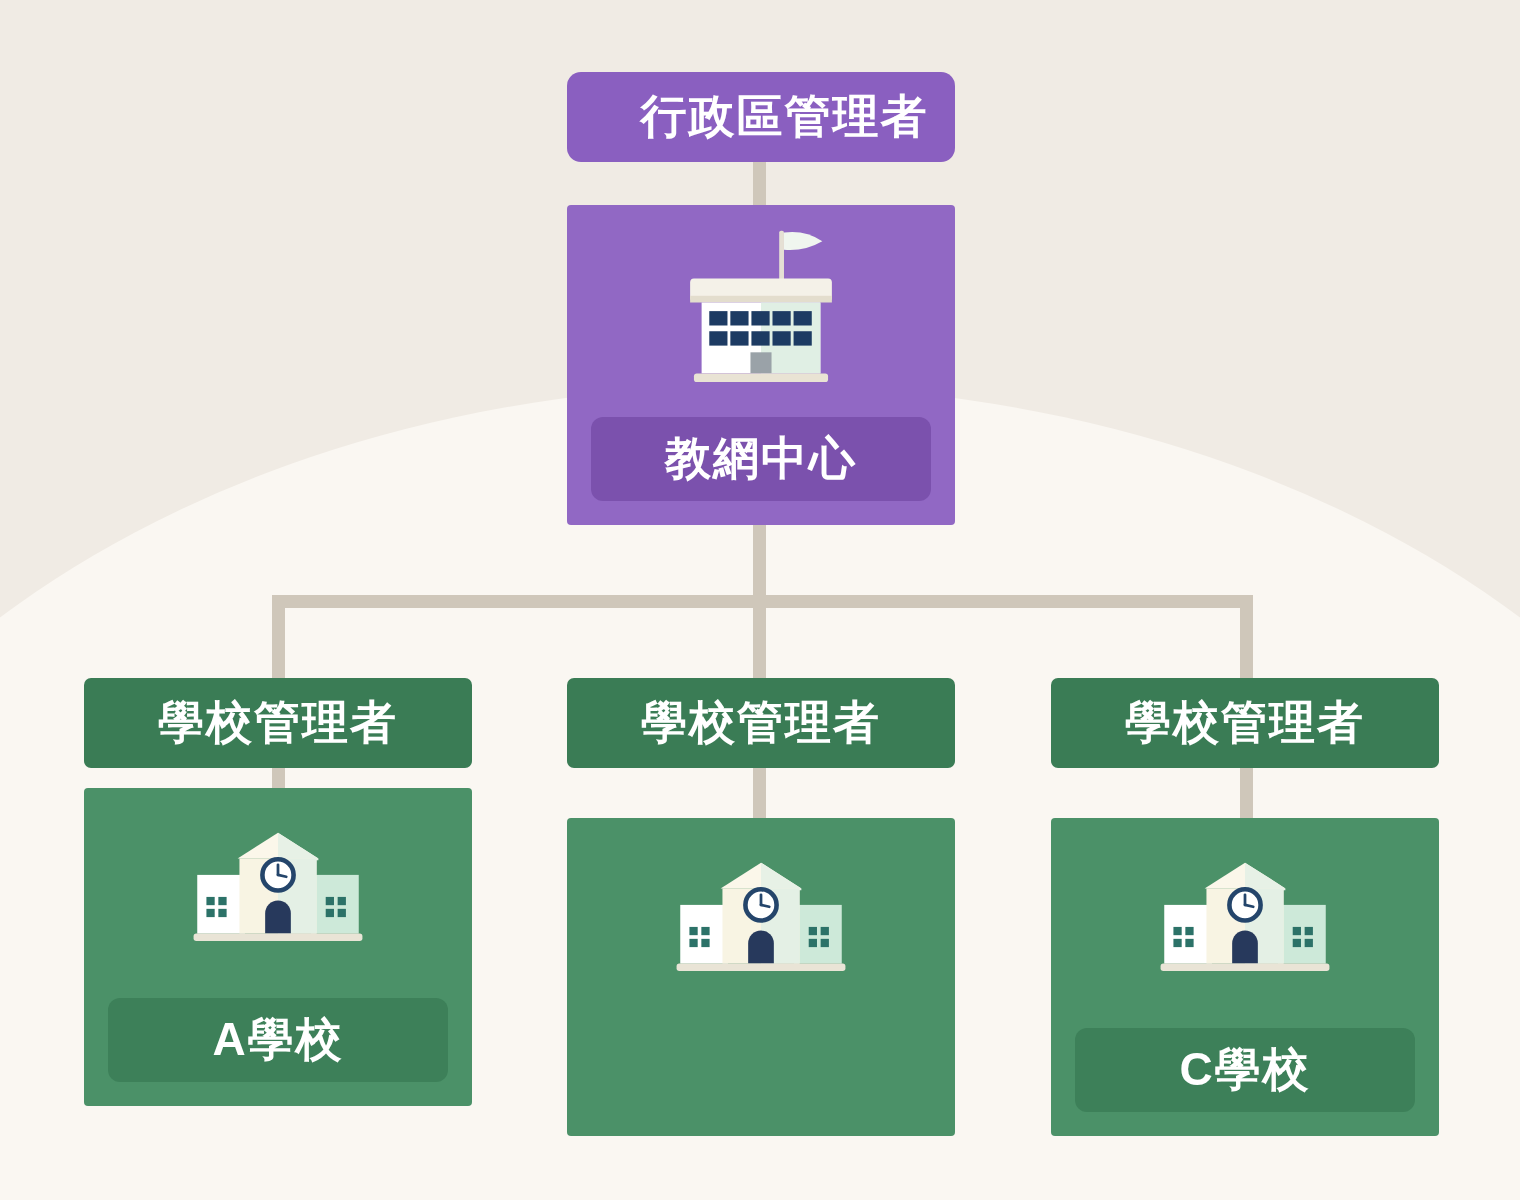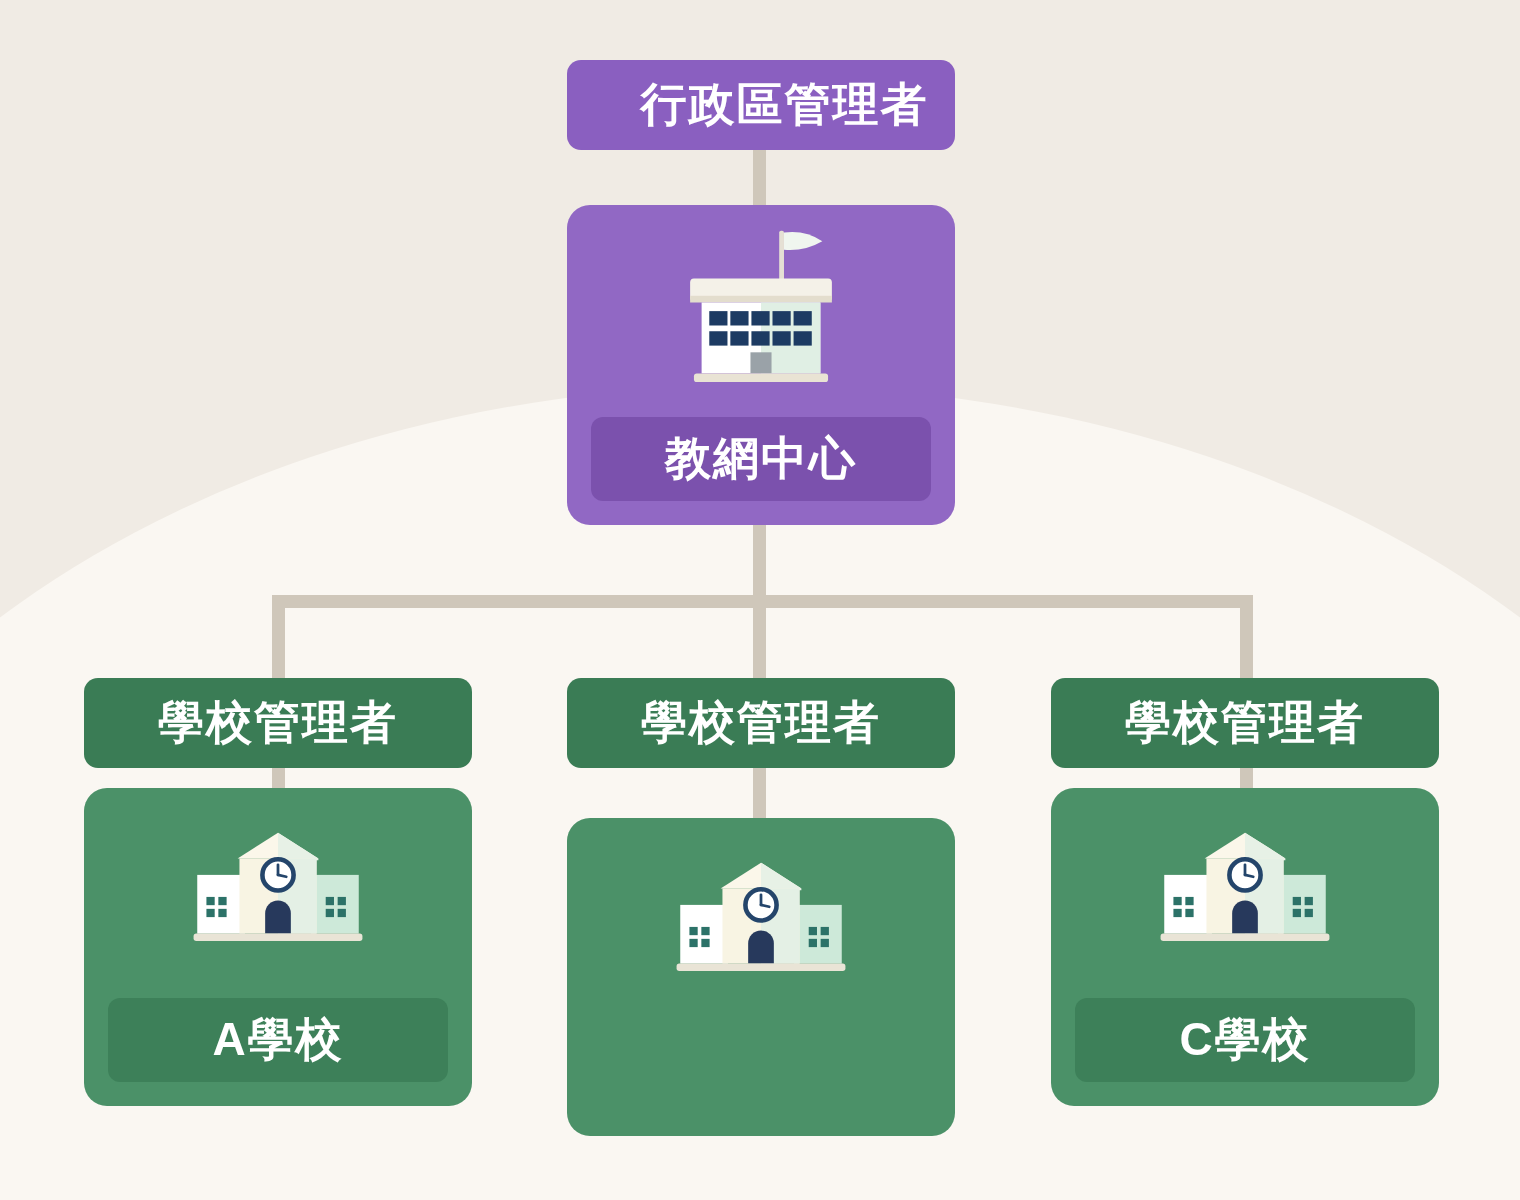--- a/index.html
+++ b/index.html
@@ -27,23 +27,23 @@
   .connector{position:absolute;background:var(--connector);z-index:1;}
   .v{width:13px;}
   .h{height:13px;}
   .badge{
     position:absolute;width:388px;height:90px;border-radius:14px;
     display:flex;align-items:center;justify-content:center;
     color:var(--text);font-weight:700;font-size:46px;letter-spacing:2px;
     z-index:2;
   }
   .badge.purple{background:var(--purple-badge);}
-  .badge.green{background:var(--green-badge);}
+  .badge.green{background:var(--green-badge);border-radius:7px;}
   .card{
-    position:absolute;width:388px;border-radius:23px;z-index:2;
+    position:absolute;width:388px;border-radius:4px;z-index:2;
   }
   .card.purple{background:var(--purple);height:320px;}
   .card.green{background:var(--green-card);height:318px;}
   .card .icon-wrap{
     position:absolute;left:0;right:0;top:14px;bottom:116px;
     display:flex;align-items:center;justify-content:center;
   }
   .card .inner-label{
     position:absolute;left:24px;right:24px;bottom:24px;height:84px;
     border-radius:12px;display:flex;align-items:center;justify-content:center;
@@ -56,28 +56,28 @@
   .c-root-center{left:753px;top:148px;height:70px;}
   .c-center-drop{left:753px;top:515px;height:172px;}
   .c-horizontal{left:272px;top:595px;width:981px;}
   .c-left-drop{left:272px;top:595px;height:92px;}
   .c-right-drop{left:1240px;top:595px;height:92px;}
   .c-left-link{left:272px;top:762px;height:62px;}
   .c-center-link{left:753px;top:762px;height:62px;}
   .c-right-link{left:1240px;top:762px;height:62px;}
 
   
-  .root-badge{left:567px;top:60px;padding-left:47px;}
+  .root-badge{left:567px;top:72px;padding-left:47px;}
   .center-card{left:567px;top:205px;}
   .badge-a{left:84px;top:678px;}
   .badge-b{left:567px;top:678px;}
   .badge-c{left:1051px;top:678px;}
   .card-a{left:84px;top:788px;}
   .card-b{left:567px;top:818px;}
-  .card-c{left:1051px;top:788px;}
+  .card-c{left:1051px;top:818px;}
 </style>
 </head>
 <body>
 
 <div class="stage">
 
   <div class="dome"></div>
 
   <div class="connector v c-root-center"></div>
   <div class="connector v c-center-drop"></div>

